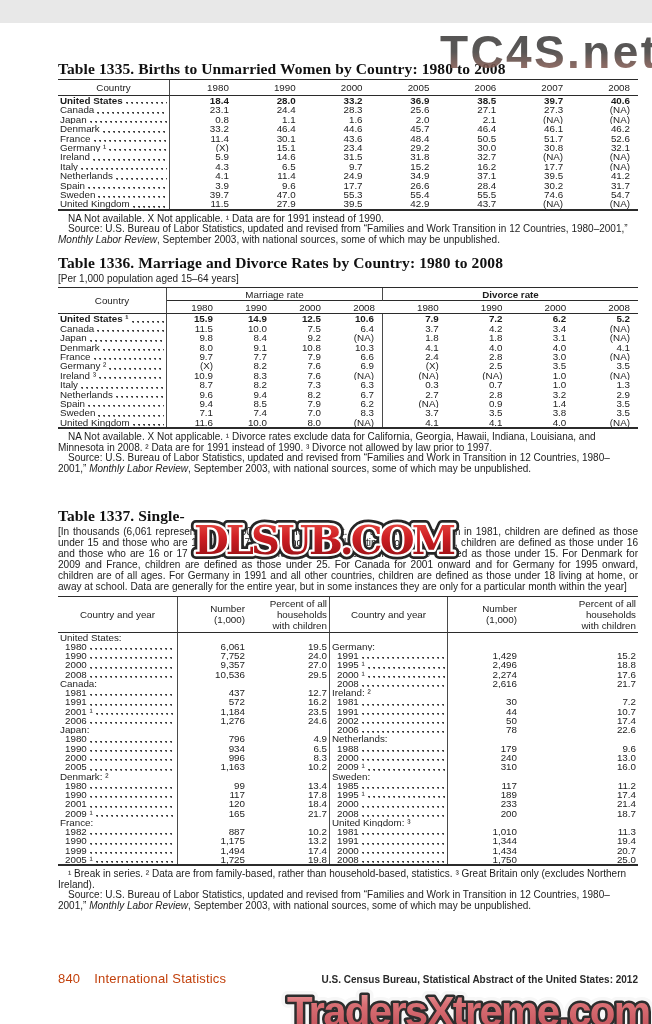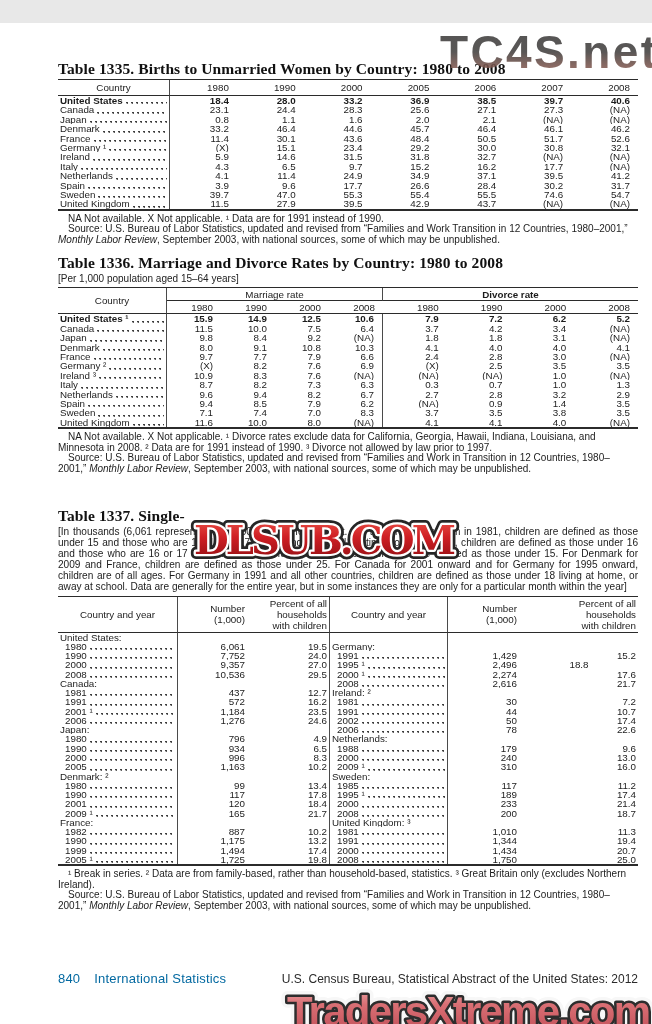--- a/index.html
+++ b/index.html
@@ -33,23 +33,23 @@
   .leader{flex:1 1 auto;height:3px;align-self:flex-end;margin:0 2px 1px 3px;
           background-image:radial-gradient(circle at 1.1px 1.6px,#3d3d3d 0.95px,rgba(0,0,0,0) 1.15px);
           background-size:5px 3px;background-repeat:repeat-x;}
   .fn{font-size:10px;line-height:10.6px;margin:0;text-indent:10px;width:580px;color:#1c1c1c;}
   .fn-block{margin-top:3px;}
   .desc{font-size:10.1px;line-height:11px;width:580px;text-align:justify;margin:1px 0 4px 0;}
   .sec1335{margin-top:0;}
   .sec1336{margin-top:10px;}
   .sec1337{margin-top:33px;position:relative;}
   .footer{position:absolute;left:58px;right:14px;top:948px;display:flex;align-items:baseline;}
-  .f-left{font-size:13px;color:#0369a1;letter-spacing:0.2px;}
+  .f-left{font-size:13px;color:#c2410c;letter-spacing:0.2px;}
   .f-left .pg{margin-right:14px;}
-  .f-right{margin-left:auto;font-size:12px;color:#2a2a2a;}
+  .f-right{margin-left:auto;font-size:10px;color:#2a2a2a;font-weight:bold;}
   .wm{position:absolute;z-index:9;pointer-events:none;}
   .wm-top{top:1px;right:-6px;opacity:0.88;}
   .wm-mid{top:490px;left:188px;}
   .wm-bot{top:958px;right:-8px;}
   svg text{font-family:"Liberation Sans",sans-serif;font-weight:bold;}
   .serifwm{font-family:"DejaVu Serif",serif !important;}
 </style>
 </head>
 <body>
 
@@ -422,21 +422,21 @@
           <span class="nm yr-ind">2000</span>
           <div class="leader"></div>
         </div>
         <div class="vc n7 L">9,357</div>
         <div class="vc p7 L">27.0</div>
         <div class="cc7 R">
           <span class="nm yr-ind">1995 ¹</span>
           <div class="leader"></div>
         </div>
         <div class="vc n7 R">2,496</div>
-        <div class="vc p7 R no-r" style="border-right: none; text-align: center;">18.8</div>
+        <div class="vc p7 R no-r" style="border-right: none;">18.8</div>
         <div class="cc7 L">
           <span class="nm yr-ind">2008</span>
           <div class="leader"></div>
         </div>
         <div class="vc n7 L">10,536</div>
         <div class="vc p7 L">29.5</div>
         <div class="cc7 R">
           <span class="nm yr-ind">2000 ¹</span>
           <div class="leader"></div>
         </div>

